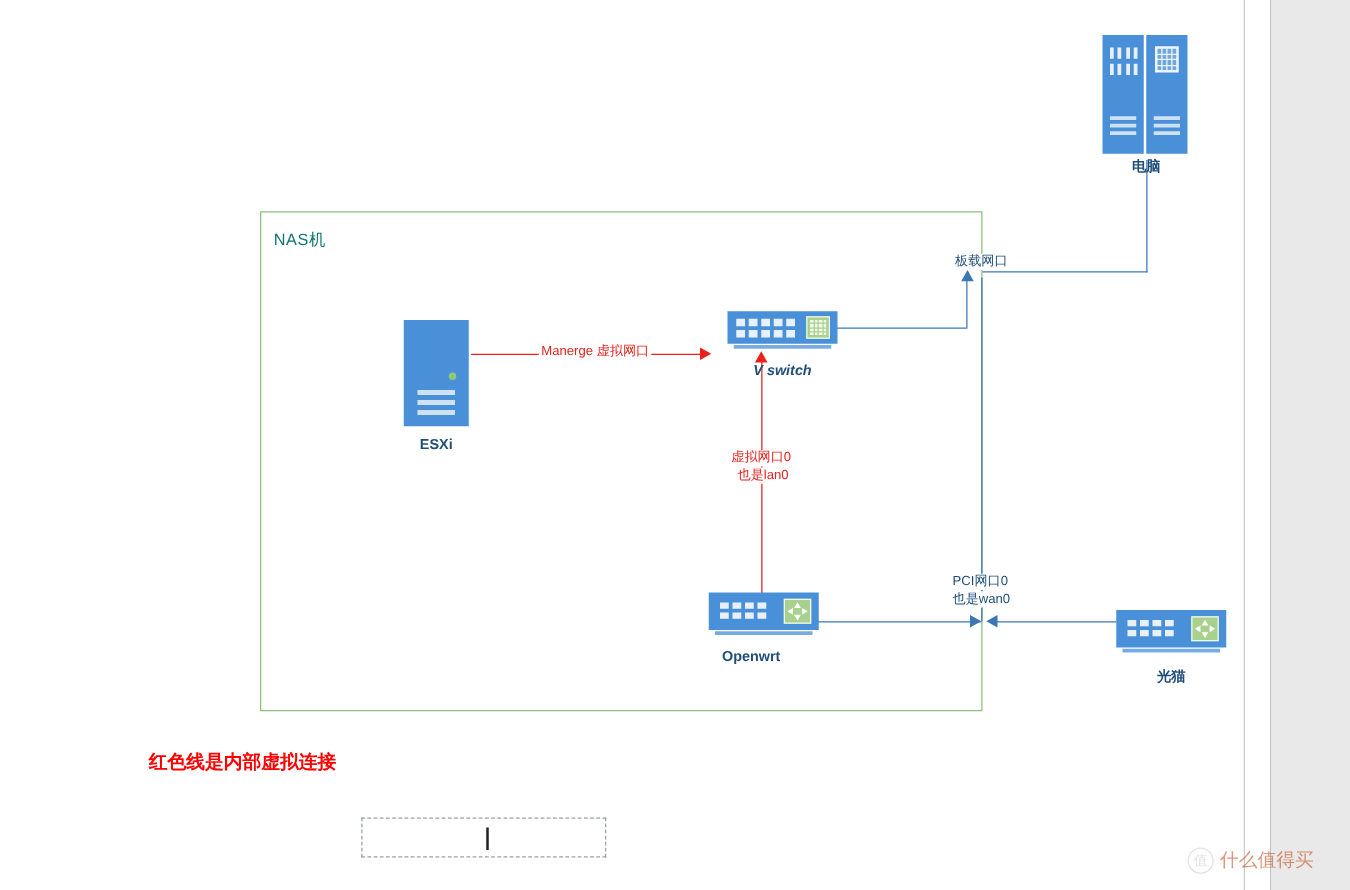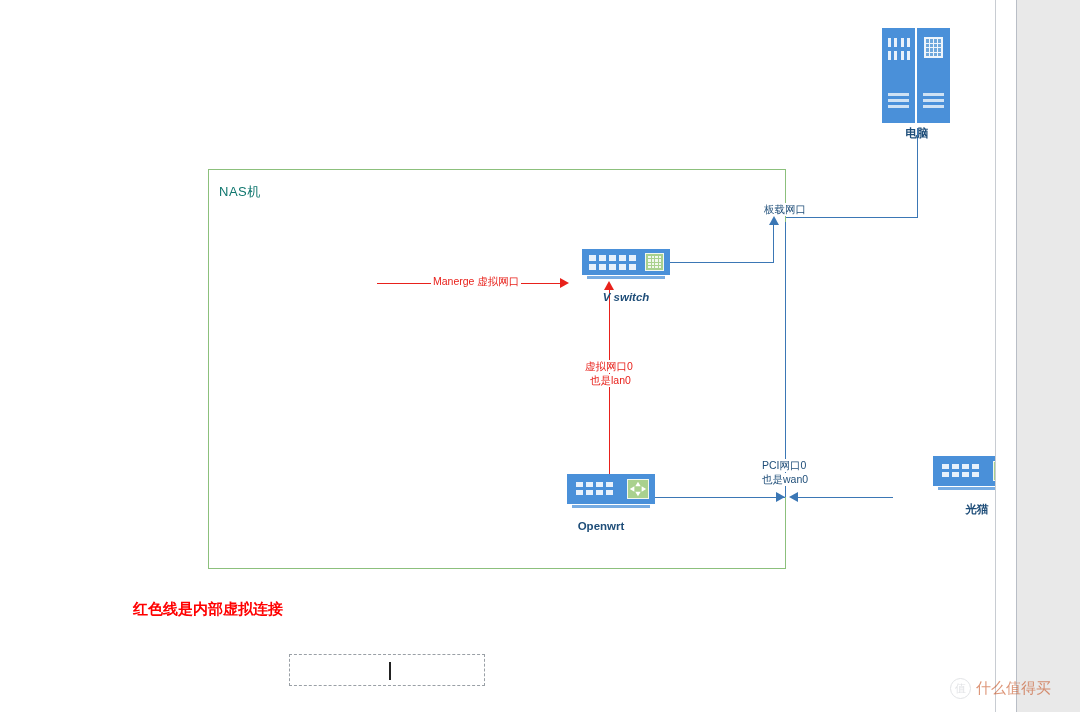--- a/index.html
+++ b/index.html
@@ -212,21 +212,21 @@
     line-height: 13px;
     text-align: center;
   }
   .edge-label.red { color: #e8211b; }
   .edge-label.blue { color: #1f4e79; text-align: center; }
   .label-bg { background: #ffffff; padding: 0 2px; }
 
   
   .footer-note {
     position: absolute;
-    left: 133px; top: 600px;
+    left: 119px; top: 600px;
     font-size: 15px;
     color: #ff0000;
     font-weight: bold;
     white-space: nowrap;
   }
   .text-placeholder {
     position: absolute;
     left: 289px; top: 654px;
     width: 196px; height: 32px;
     border: 1px dashed #9aa0a6;
@@ -296,20 +296,29 @@
     <div class="arrow arrow-right-blue" style="left:776px; top:492px;"></div>
 
     <div class="line line-h blue" style="left:797px; top:497px; width:96px; border-top-width:1.6px;"></div>
     <div class="arrow arrow-left-blue" style="left:789px; top:492px;"></div>
 
     <div class="line line-h blue" style="left:654px; top:497px; width:131px; border-top-width:1.6px;"></div>
 
     <div class="edge-label blue label-bg" style="left:760px; top:459px;">PCI网口0</div>
     <div class="edge-label blue label-bg" style="left:760px; top:473px;">也是wan0</div>
 
+    <div class="node" style="left:323px; top:256px; width:52px; height:85px;">
+      <div class="esxi-body">
+        <div class="esxi-led"></div>
+        <div class="esxi-slot" style="top:56px;"></div>
+        <div class="esxi-slot" style="top:64px;"></div>
+        <div class="esxi-slot" style="top:72px;"></div>
+      </div>
+      <div class="node-caption" style="top:94px;">ESXi</div>
+    </div>
 
     <div class="node" style="left:582px; top:249px; width:88px; height:34px;font-style:italic;">
       <div class="chassis" style="width:88px; height:26px;">
         <div class="port-grid" style="left:7px; top:6px; grid-template-columns:repeat(5, 7px); grid-template-rows:repeat(2, 6px);">
           <i class="port"></i>
             <i class="port"></i>
             <i class="port"></i>
             <i class="port"></i>
             <i class="port"></i>
           <i class="port"></i>
@@ -361,21 +370,21 @@
             <path d="M11 18 L14 13 L8 13 Z" fill="#ffffff"></path>
             <path d="M2 10 L7 7 L7 13 Z" fill="#ffffff"></path>
             <path d="M20 10 L15 7 L15 13 Z" fill="#ffffff"></path>
           </svg>
         </div>
       </div>
       <div class="chassis-shadow" style="left:5px; top:31px; width:78px;"></div>
       <div class="node-caption" style="top:46px;">Openwrt</div>
     </div>
 
-    <div class="node" style="left:893px; top:456px; width:88px; height:34px;margin-left:40px;">
+    <div class="node" style="left:893px; top:488px; width:88px; height:34px;">
       <div class="chassis" style="width:88px; height:30px;">
         <div class="port-grid" style="left:9px; top:8px; grid-template-columns:repeat(4, 7px); grid-template-rows:repeat(2, 5px);">
           <i class="port small"></i>
             <i class="port small"></i>
             <i class="port small"></i>
             <i class="port small"></i>
           <i class="port small"></i>
             <i class="port small"></i>
             <i class="port small"></i>
             <i class="port small"></i>

